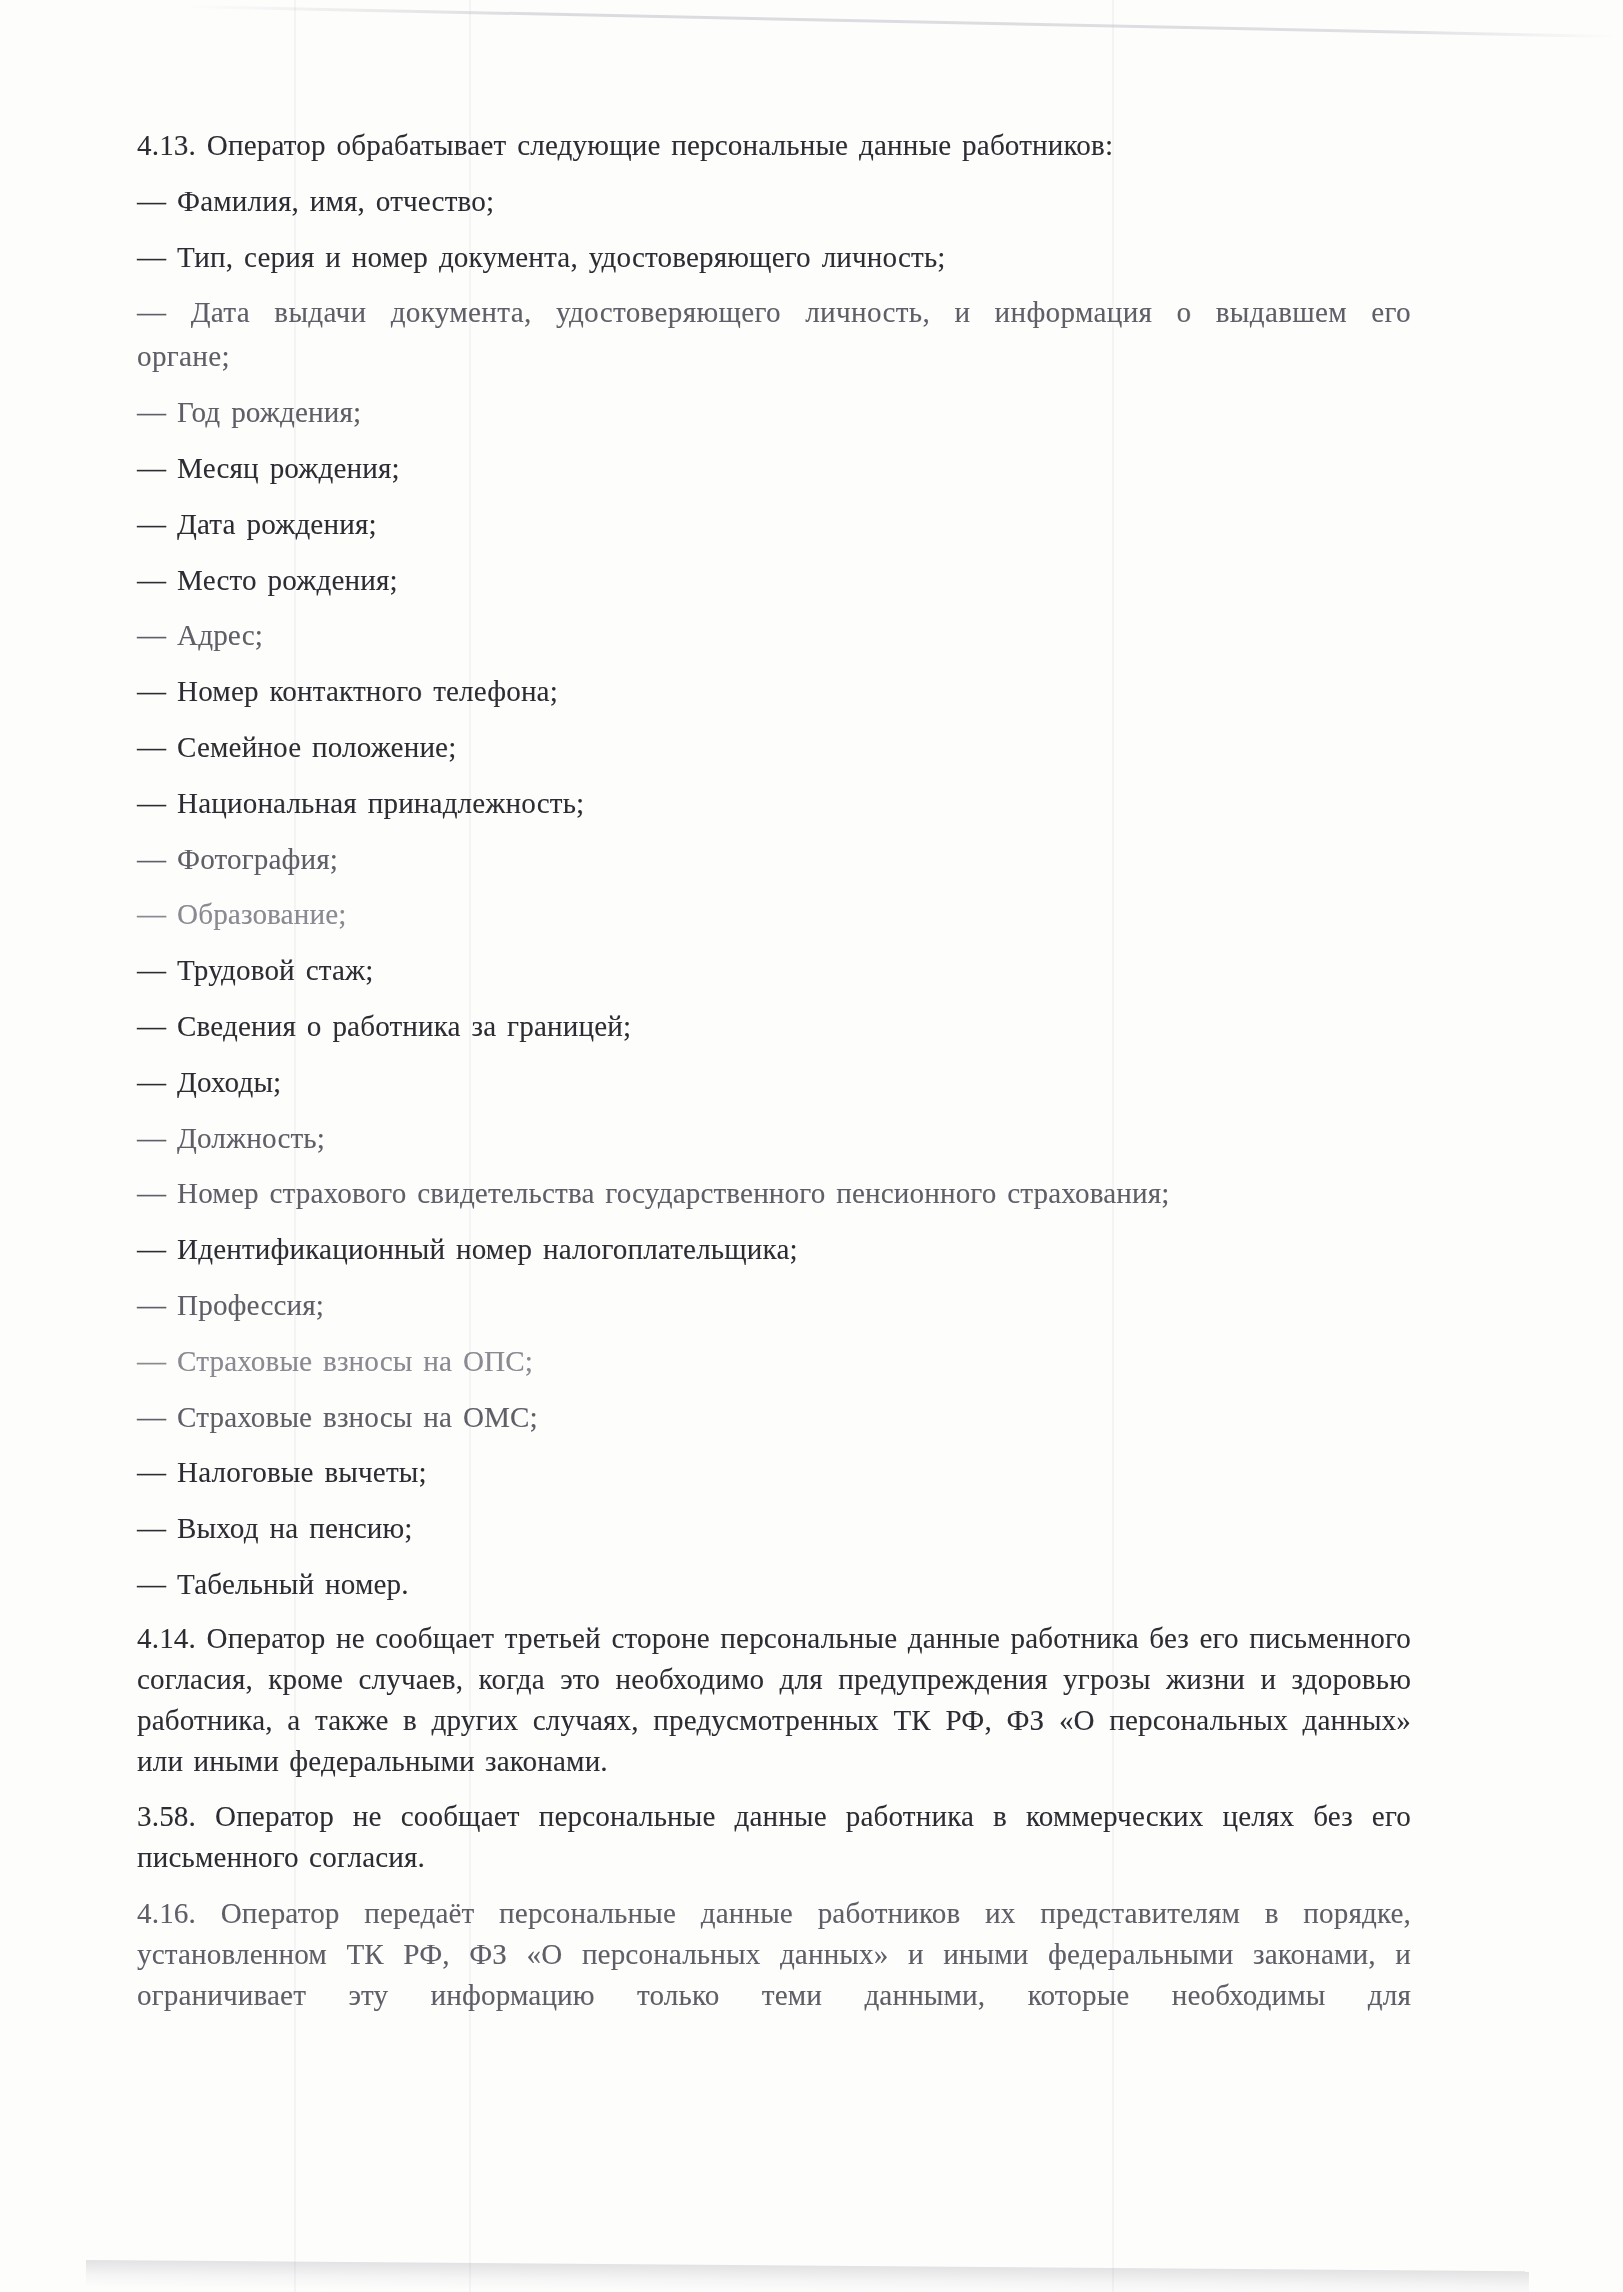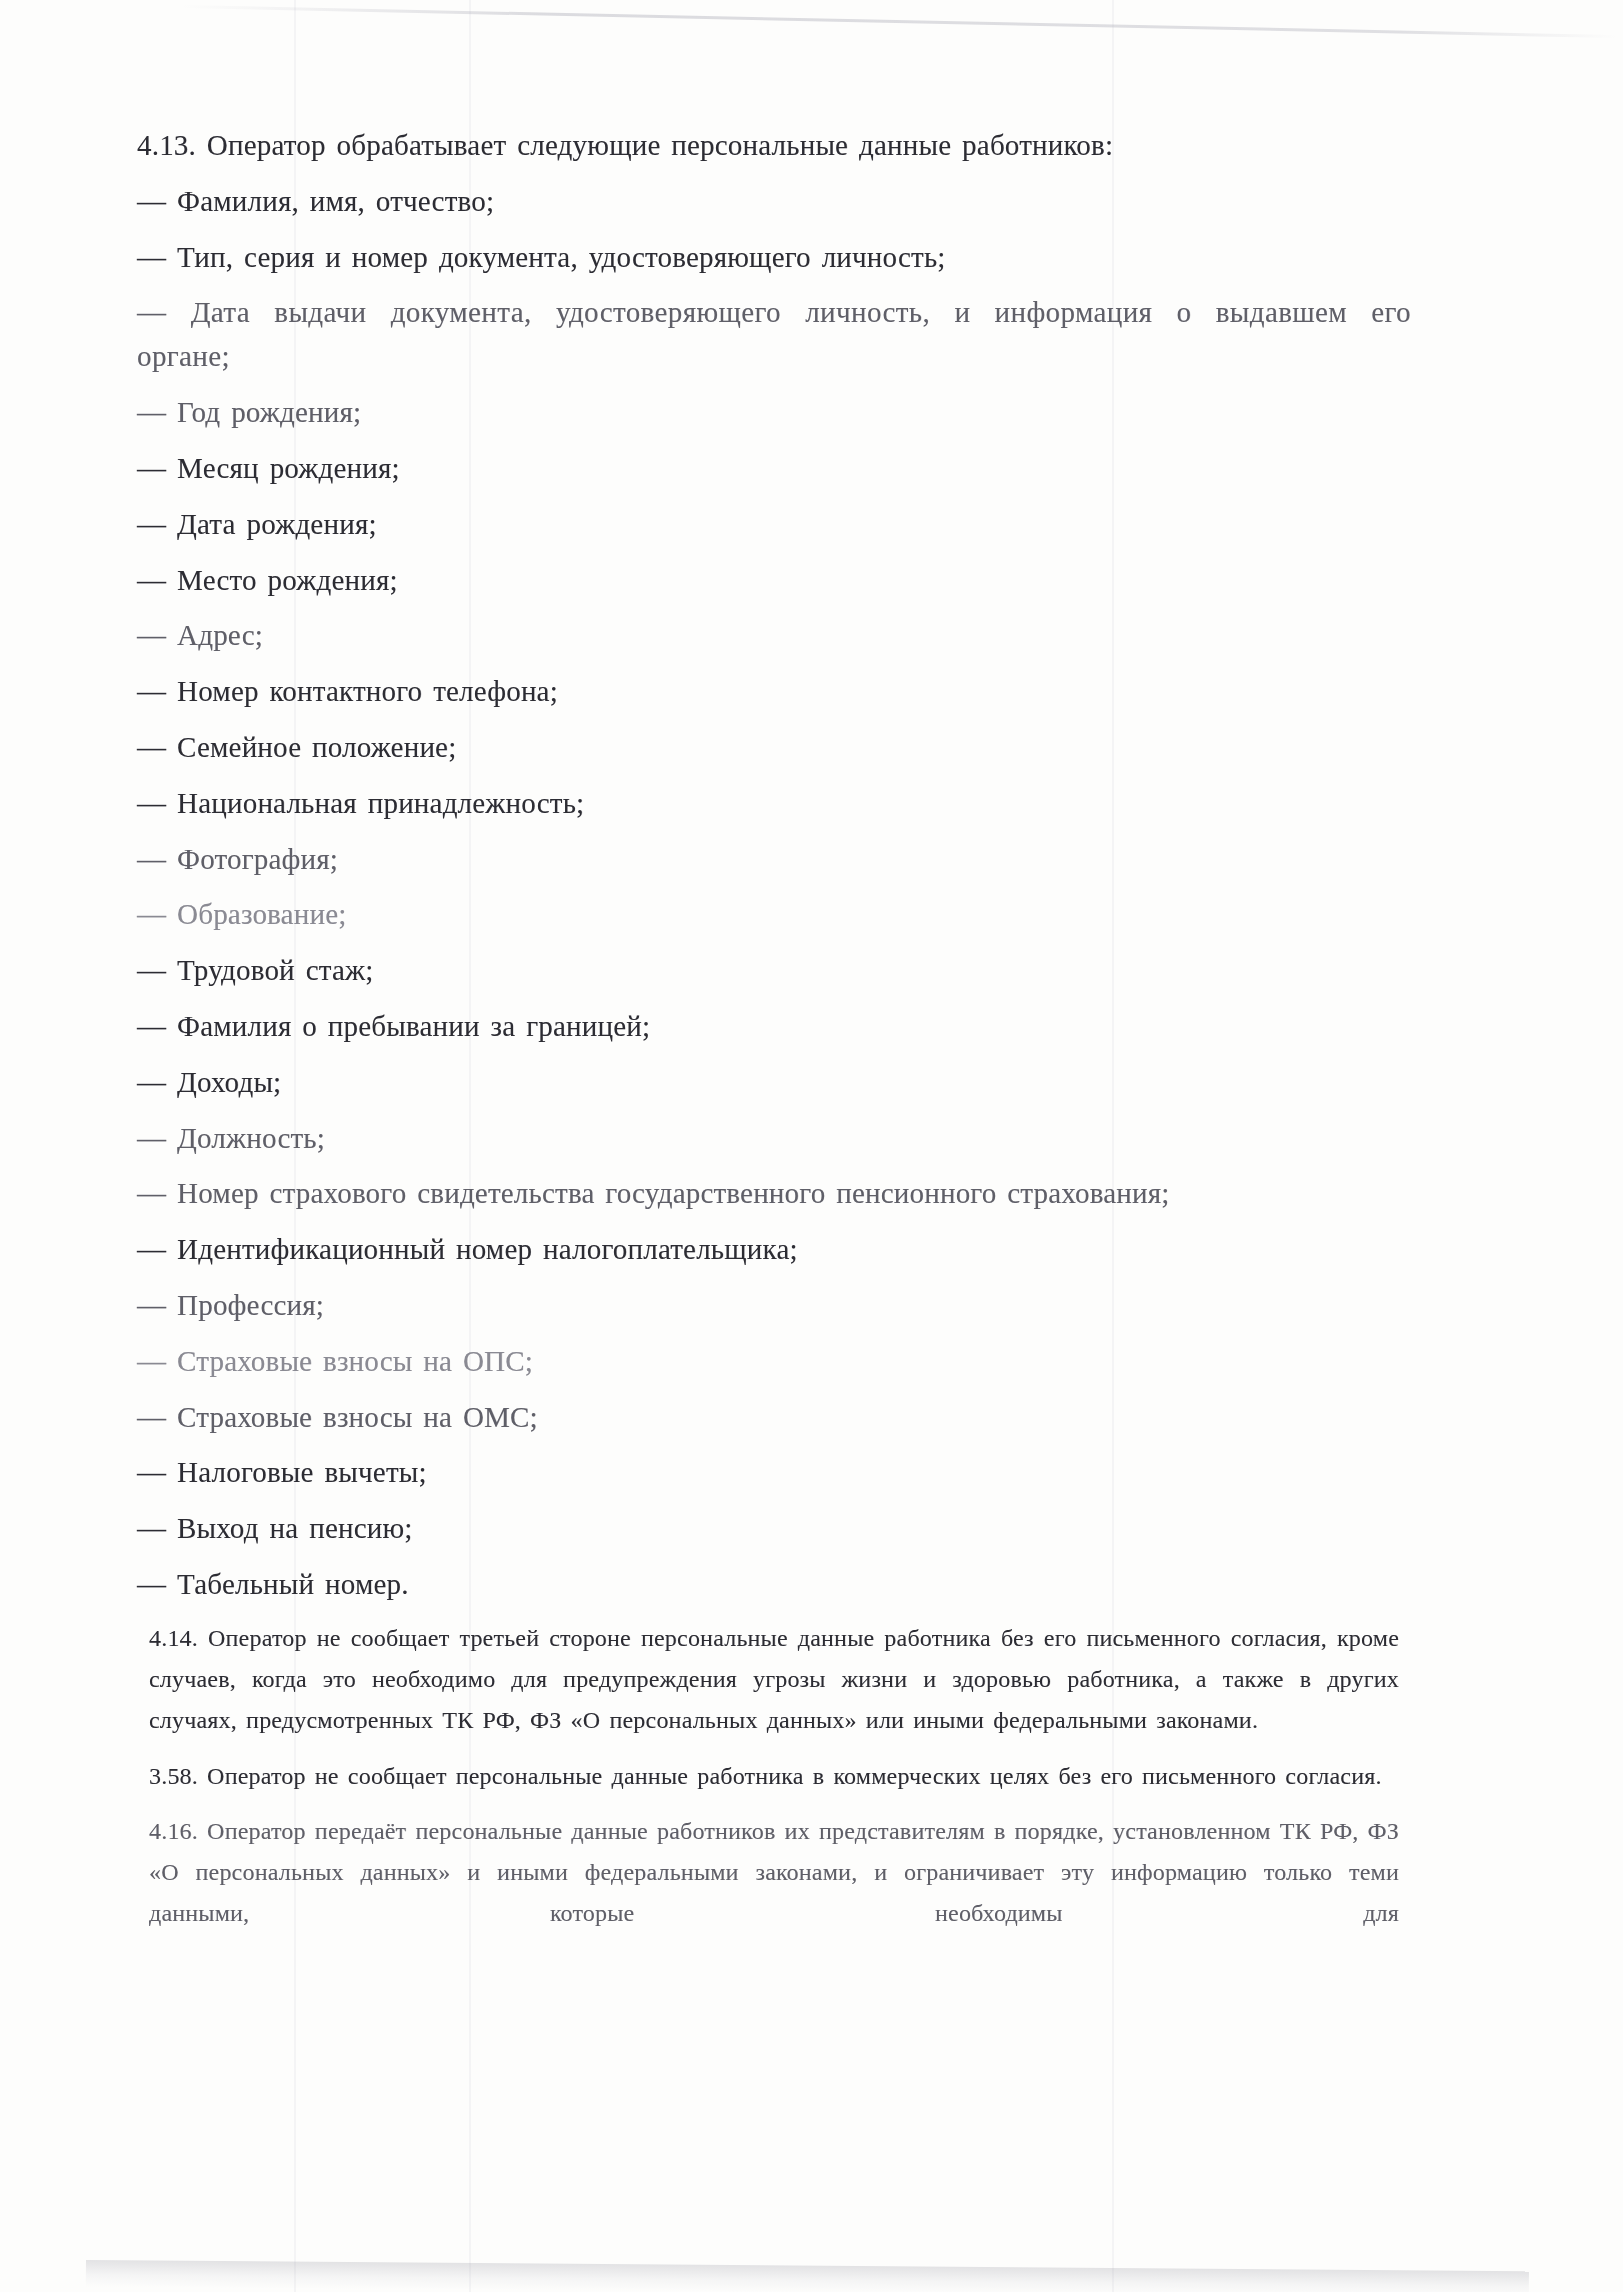--- a/index.html
+++ b/index.html
@@ -44,22 +44,22 @@
   }
   .heading,.li{
     font-size:29px;line-height:44px;
     margin:0 0 11.8px 0;
     text-align:justify;
     letter-spacing:0.2px;word-spacing:3.4px;
     text-shadow:0.3px 0.3px 0.6px rgba(70,70,80,0.30);
   }
   .li.force-wrap{letter-spacing:0.4px;word-spacing:7.8px;}
   .para{
-    font-size:24px;line-height:41px;
-    margin:12px;
+    font-size:29px;line-height:41px;
+    margin:0;
     text-align:justify;
     letter-spacing:0.2px;word-spacing:2.9px;
     text-shadow:0.3px 0.3px 0.6px rgba(70,70,80,0.30);
   }
   .para + .para{margin-top:14.7px;}
   .para.justify-last{text-align-last:justify;}
   .tone-dark{color:var(--ink-dark);}
   .tone-mid{color:var(--ink-mid);}
   .tone-light{color:var(--ink-light);}
 </style>
@@ -85,21 +85,21 @@
         <p class="li tone-dark">— Месяц рождения;</p>
         <p class="li tone-dark">— Дата рождения;</p>
         <p class="li tone-dark">— Место рождения;</p>
         <p class="li tone-mid">— Адрес;</p>
         <p class="li tone-dark">— Номер контактного телефона;</p>
         <p class="li tone-dark">— Семейное положение;</p>
         <p class="li tone-dark">— Национальная принадлежность;</p>
         <p class="li tone-mid">— Фотография;</p>
         <p class="li tone-light">— Образование;</p>
         <p class="li tone-dark">— Трудовой стаж;</p>
-        <p class="li tone-dark">— Фамилия о пребывании за границей;</p>
+        <p class="li tone-dark">— Сведения о работника за границей;</p>
         <p class="li tone-dark">— Доходы;</p>
         <p class="li tone-mid">— Должность;</p>
         <p class="li tone-mid">— Номер страхового свидетельства государственного пенсионного страхования;</p>
         <p class="li tone-dark">— Идентификационный номер налогоплательщика;</p>
         <p class="li tone-mid">— Профессия;</p>
         <p class="li tone-light">— Страховые взносы на ОПС;</p>
         <p class="li tone-mid">— Страховые взносы на ОМС;</p>
         <p class="li tone-dark">— Налоговые вычеты;</p>
         <p class="li tone-dark">— Выход на пенсию;</p>
         <p class="li tone-dark">— Табельный номер.</p>

